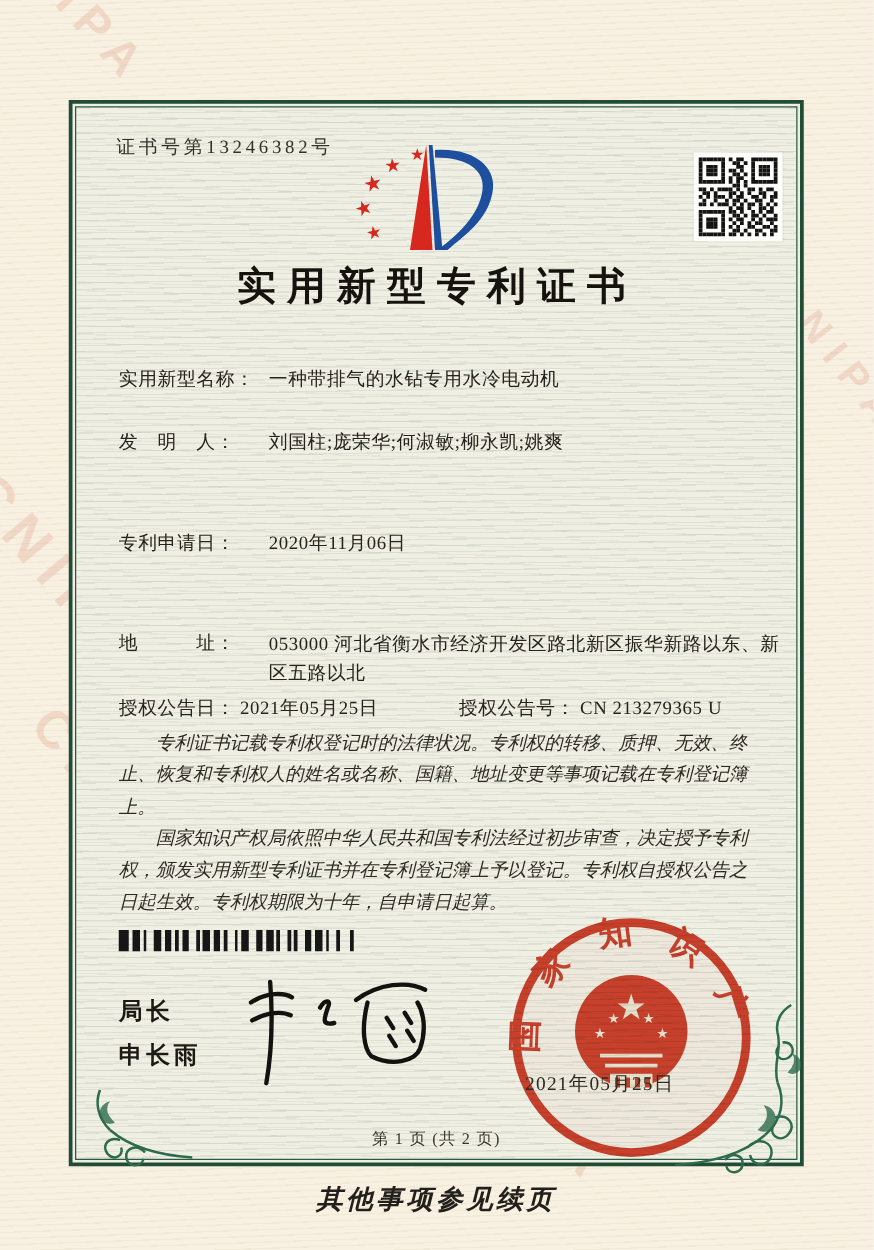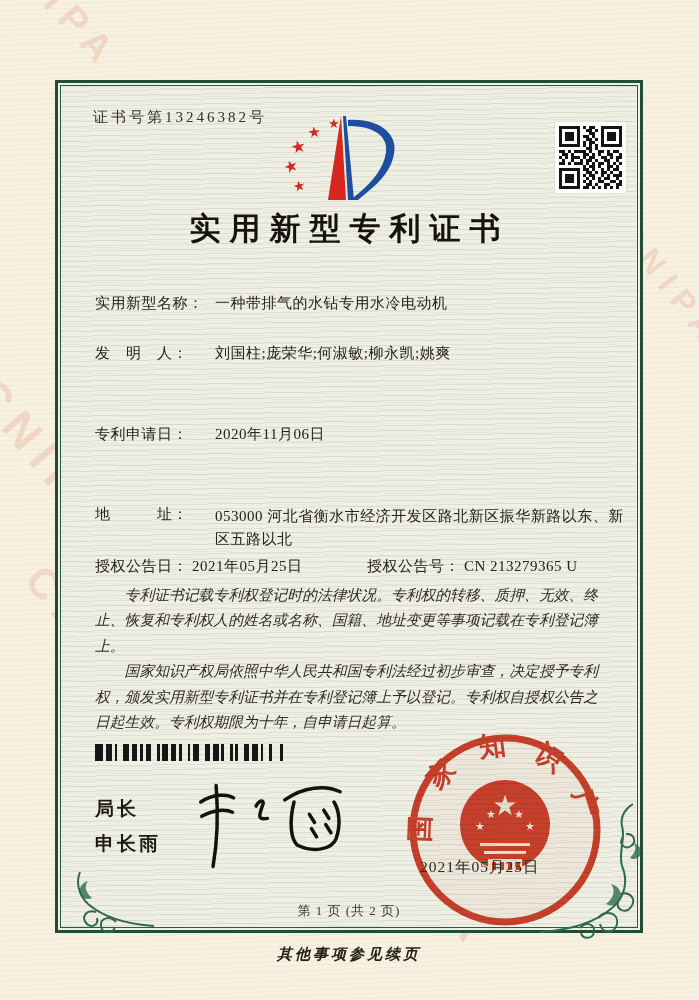--- a/index.html
+++ b/index.html
@@ -77,21 +77,21 @@
   .signature { left:170px; top:770px; }
 
   .seal { left:402px; top:733px; z-index:4; mix-blend-mode:multiply; opacity:.93; }
   .issue-date {
     left:420px; top:857px; z-index:5; font-size:15.5px; letter-spacing:1px; color:#2a2d25;
   }
 
   .page-ind { left:249px; top:902px; width:200px; text-align:center;
     font-size:13px; letter-spacing:1px; color:#3a362f; }
   .footer-note { left:55px; top:945px; width:588px; text-align:center;
-    font-size:15px; letter-spacing:3px; color:#23201b; font-weight:600; font-style:italic; }
+    font-size:21px; letter-spacing:3px; color:#23201b; font-weight:600; font-style:italic; }
 
   .flourish-br { position:absolute; left:540px; top:798px; z-index:4; }
   .flourish-bl { position:absolute; left:44px; top:846px; z-index:4; transform:scaleX(-1); }
 </style>
 </head>
 <body>
 
 <div class="page">
 
   <span class="watermark w1">CNIPA</span>

